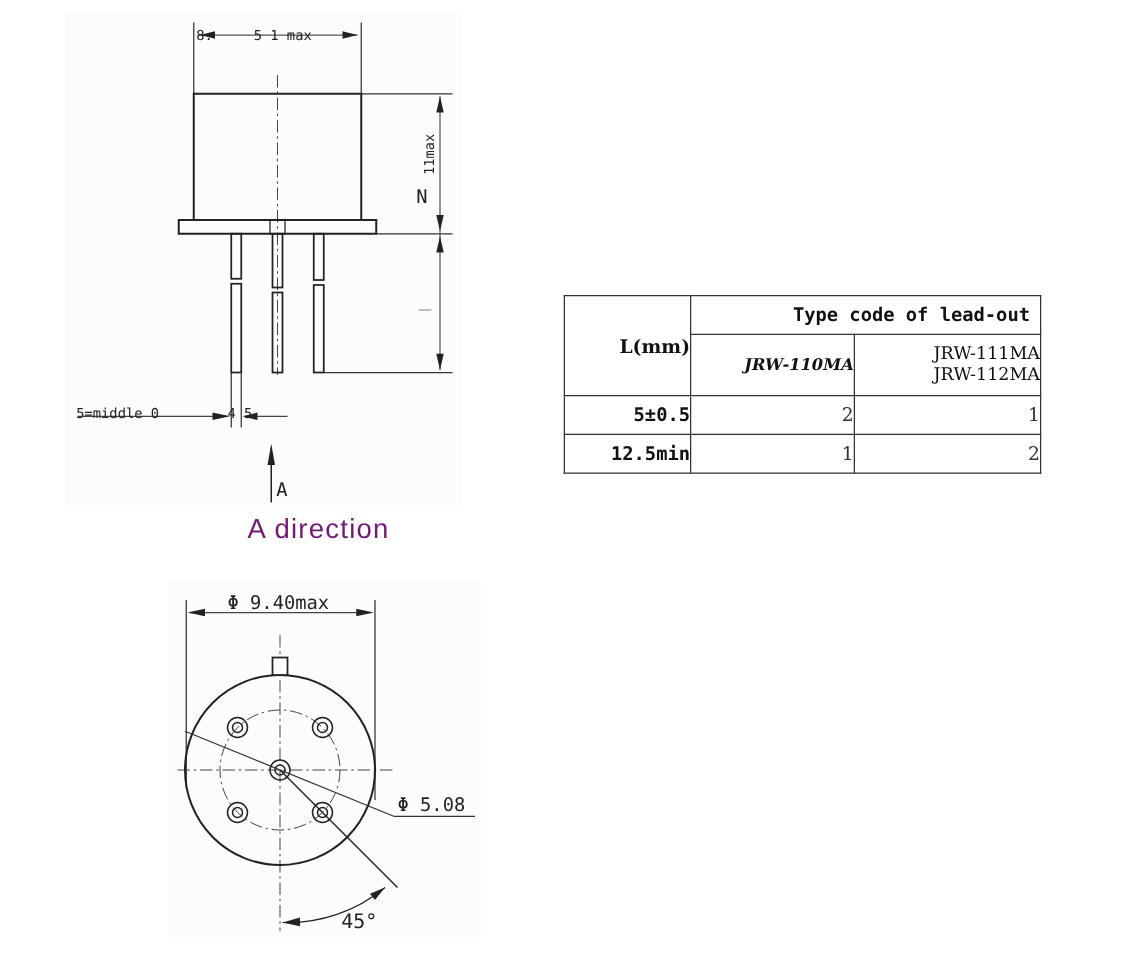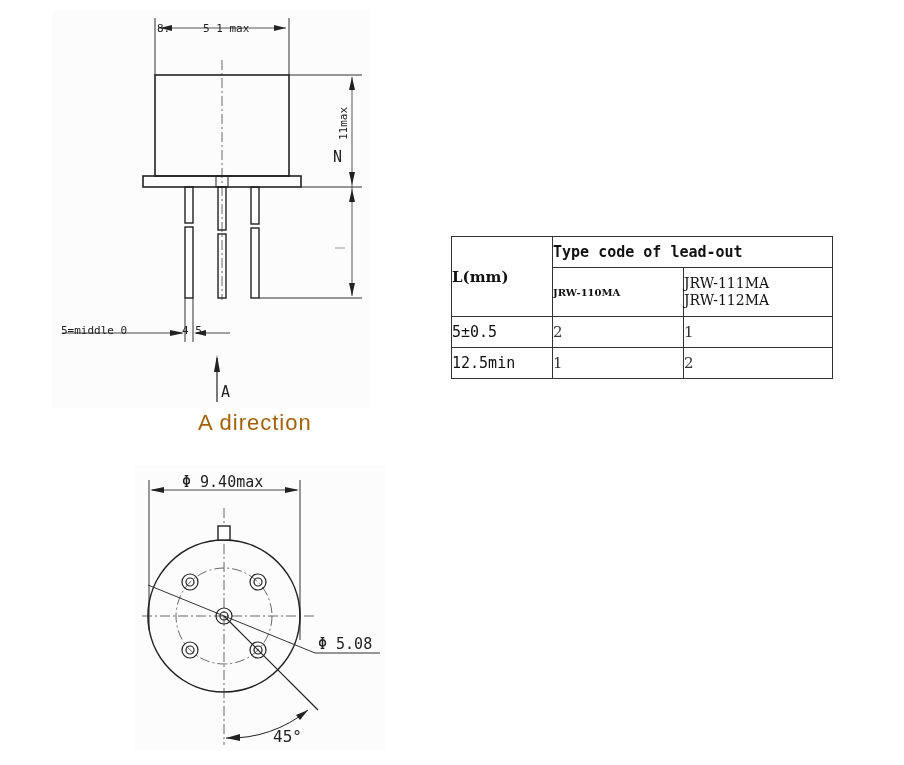--- a/index.html
+++ b/index.html
@@ -1,28 +1,28 @@
 <!DOCTYPE html>
 <html><head>
   <meta charset="utf-8">
   <style>
     html, body { margin: 0; padding: 0; background: #ffffff; }
     body { width: 904px; height: 765px; position: relative; overflow: hidden; font-family: "Liberation Sans", sans-serif; color: #111; }
     .panel { position: absolute; }
     svg text { font-family: "DejaVu Sans Mono", monospace; fill: #222; }
-    .dir-label { position: absolute; left: 198px; top: 410px; font-size: 22px; letter-spacing: 1px; font-family: "Liberation Sans", sans-serif; color: #a16207; }
+    .dir-label { position: absolute; left: 198px; top: 410px; font-size: 22px; letter-spacing: 1px; font-family: "Liberation Sans", sans-serif; color: #701a75; }
     table.leads { position: absolute; left: 451px; top: 236px; border-collapse: collapse; font-family: "DejaVu Serif", serif; font-size: 15px; color: #111; }
-    table.leads td { border: 1px solid #333; text-align: left; padding: 0; }
+    table.leads td { border: 1px solid #333; text-align: right; padding: 0; }
     .hdr-top { height: 30px; text-align: left; padding-right: 8px !important; font-family: "DejaVu Sans Mono", monospace; font-weight: bold; }
     .lcell { width: 100px; font-weight: bold; }
-    .c1 { width: 130px; height: 48px; font-weight: bold; font-size: 10px; }
+    .c1 { width: 130px; height: 48px; font-weight: bold; font-size: 13px; font-style: italic; }
     .c2 { width: 148px; font-weight: normal; font-size: 14px; line-height: 17px; }
     .rowv td { height: 30px; }
     .val { font-weight: normal; color: #333; }
-    .rowlabel { font-weight: normal; font-family: "DejaVu Sans Mono", monospace; }
+    .rowlabel { font-weight: bold; font-family: "DejaVu Sans Mono", monospace; }
   </style>
 </head>
 <body>
 
 <svg class="panel" style="left:0;top:0" width="400" height="410" viewBox="0 0 400 410">
   <rect x="52" y="10" width="318" height="398" fill="#fcfcfc"></rect>
 
   <line x1="155" y1="18" x2="155" y2="75" stroke="#333" stroke-width="1"></line>
   <line x1="289" y1="18" x2="289" y2="75" stroke="#333" stroke-width="1"></line>
   <line x1="158" y1="28" x2="286" y2="28" stroke="#555" stroke-width="1"></line>

